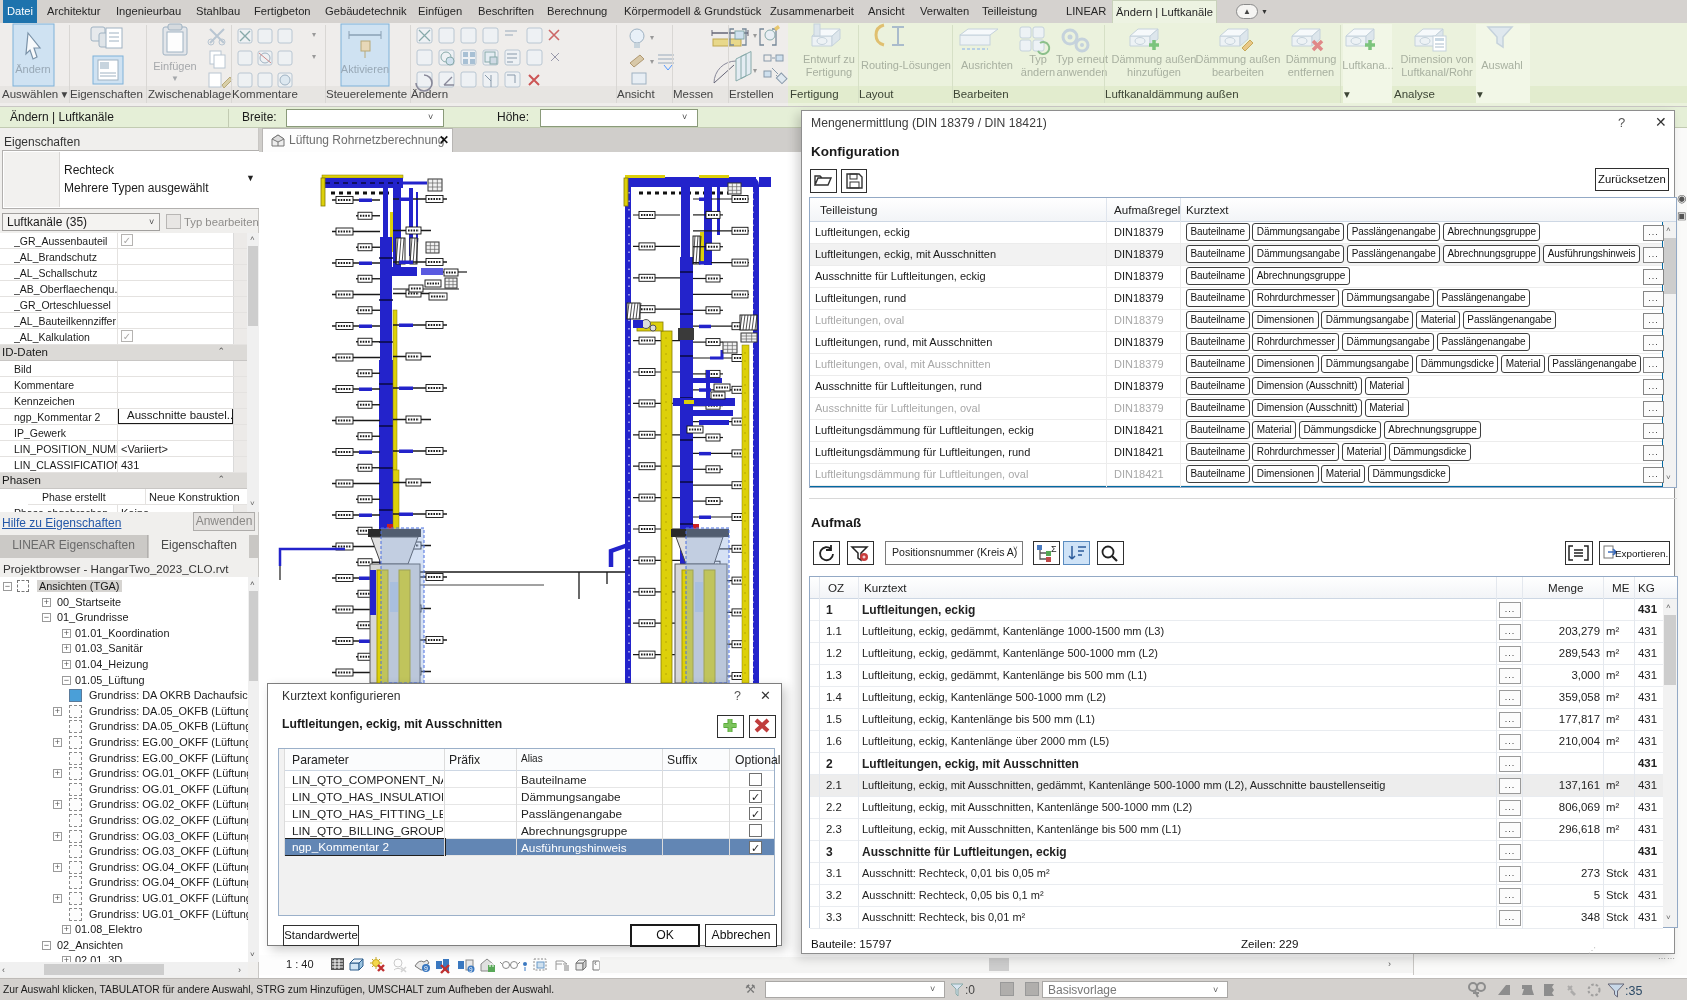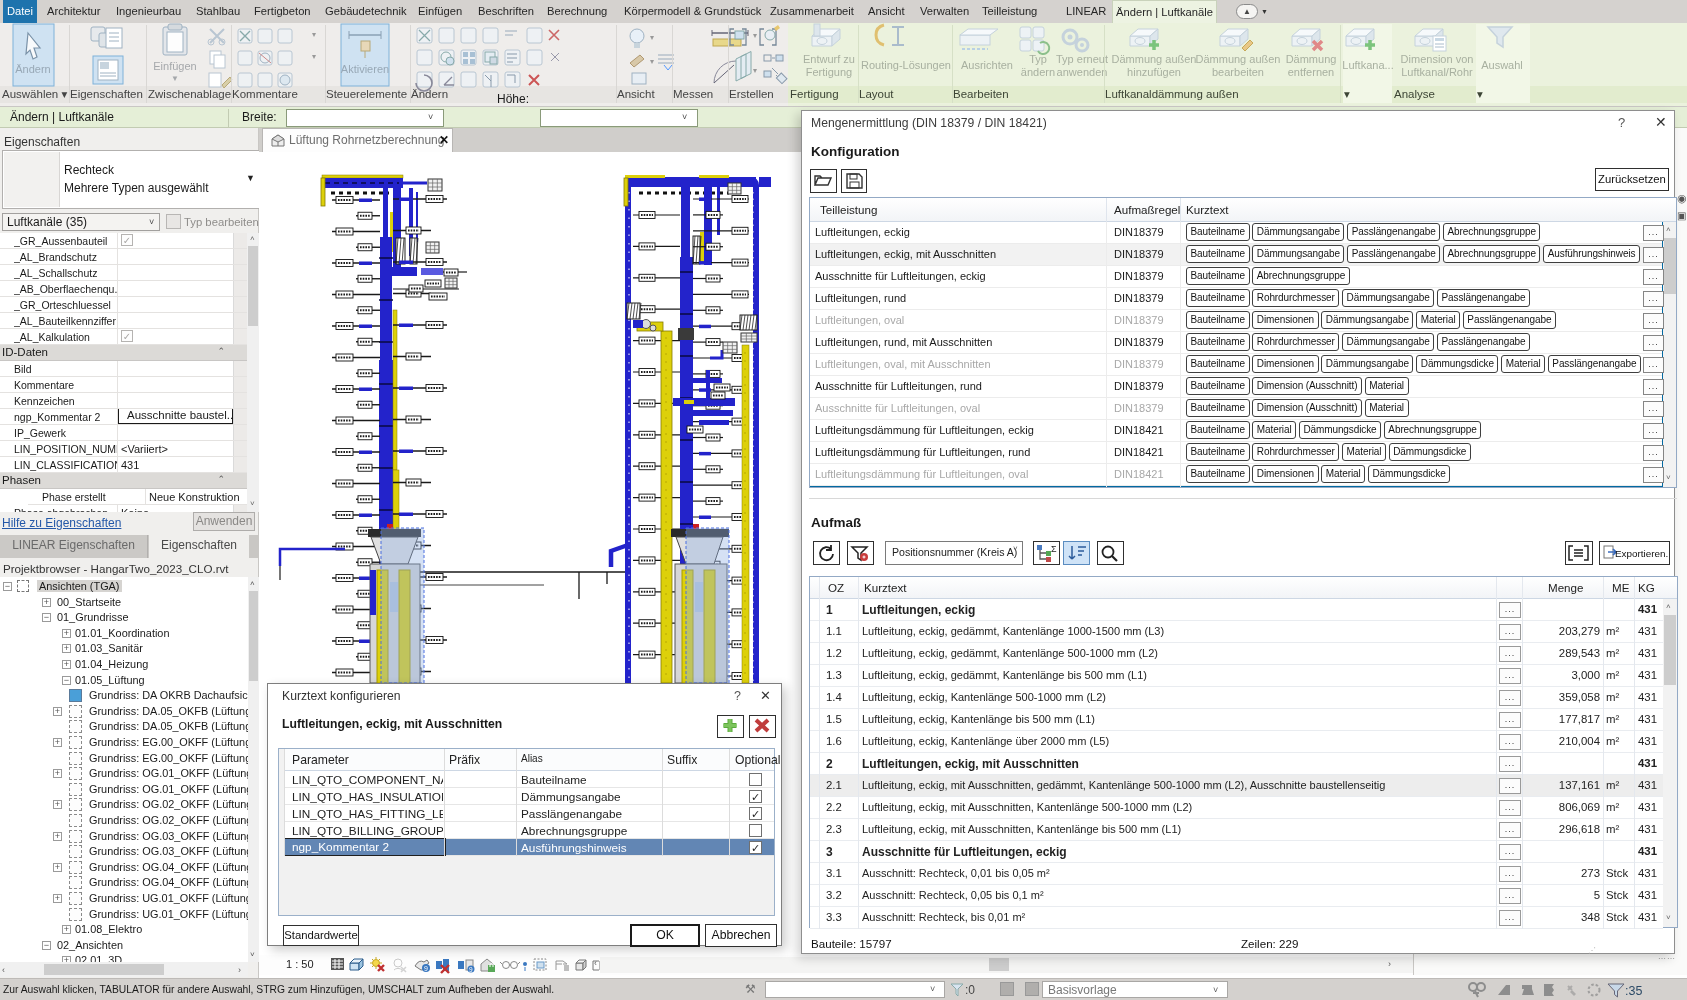--- a/index.html
+++ b/index.html
@@ -294,21 +294,21 @@
 <div class="gsep" style="left:952px;"></div>
 <div class="gsep" style="left:1104px;"></div>
 <div class="gsep" style="left:1340px;"></div>
 
 <div class="abs" style="left:0;top:107px;width:1687px;height:21px;background:#e5efd7;border-bottom:1px solid #c2cbb2;"></div>
 <div class="abs" style="left:10px;top:110px;font-size:12px;color:#1a1a1a;">Ändern | Luftkanäle</div>
 <div class="abs" style="left:228px;top:109px;width:1px;height:18px;background:#c2cbb2;"></div>
 <div class="abs" style="left:242px;top:110px;font-size:12px;color:#1a1a1a;">Breite:</div>
 <div class="abs" style="left:286px;top:109px;width:158px;height:18px;background:#fff;border:1px solid #8a9a7a;"></div>
 <div class="abs" style="left:428px;top:112px;font-size:9px;color:#444;">˅</div>
-<div class="abs" style="left:497px;top:92px;font-size:12px;color:#1a1a1a;">Höhe:</div>
+<div class="abs" style="left:497px;top:110px;font-size:12px;color:#1a1a1a;">Höhe:</div>
 <div class="abs" style="left:540px;top:109px;width:158px;height:18px;background:#fff;border:1px solid #8a9a7a;"></div>
 <div class="abs" style="left:682px;top:112px;font-size:9px;color:#444;">˅</div>
 
 <div class="abs" style="left:0;top:128px;width:259px;height:430px;background:#f0efed;border-right:1px solid #c9c7c4;">
   <div class="abs" style="left:4px;top:7px;font-size:12px;color:#333;">Eigenschaften</div>
 
   <div class="abs" style="left:2px;top:22px;width:296px;height:59px;background:#fff;border:1px solid #b2b0ae;">
     <div class="abs" style="left:1px;top:1px;width:56px;height:55px;background:#f2f1ef;border-right:1px solid #d8d6d4;"></div>
     <div class="abs" style="left:61px;top:12px;font-size:12px;color:#1a1a1a;">Rechteck</div>
     <div class="abs" style="left:61px;top:30px;font-size:12px;color:#1a1a1a;">Mehrere Typen ausgewählt</div>
@@ -1033,21 +1033,21 @@
     </svg></div>
 
 <div class="abs" style="left:1413px;top:128px;width:274px;height:847px;background:#fafaf9;border-left:1px solid #c9c7c4;"></div>
 <div class="abs" style="left:1677px;top:192px;width:10px;height:60px;">
   <span class="abs" style="left:0;top:0;font-size:11px;color:#555;">◉</span>
   <span class="abs" style="left:0;top:18px;font-size:10px;color:#555;">▣</span>
 </div>
 <div class="abs" style="left:1658px;top:956px;width:22px;height:6px;color:#9a9a9a;font-size:8px;letter-spacing:1px;line-height:5px;">⋯⋯</div>
 
 <div class="abs" style="left:259px;top:955px;width:1154px;height:20px;background:#fdfdfd;" id="viewbar">
-  <span class="abs" style="left:27px;top:3px;font-size:11px;color:#222;">1 : 50</span>
+  <span class="abs" style="left:27px;top:3px;font-size:11px;color:#222;">1 : 40</span>
   <svg width="270" height="18" style="position:absolute;left:71px;top:1px;">
     <rect x="1" y="2" width="13" height="12" fill="#555"></rect>
       <path d="M2,5 h11 M2,8 h11 M2,11 h11 M5,3 v10 M9,3 v10" stroke="#fff" stroke-width="1"></path>
     <g transform="translate(19,1)">
         <polygon points="1,6 10,6 10,13 1,13" fill="#cfe4f4" stroke="#2a5c8c"></polygon>
         <polygon points="1,6 5,2 14,2 10,6" fill="#e8f2fa" stroke="#2a5c8c"></polygon>
         <polygon points="10,6 14,2 14,9 10,13" fill="#9cc4e0" stroke="#2a5c8c"></polygon>
       </g>
     <g transform="translate(40,1)">
         <circle cx="6" cy="6" r="3.5" fill="#f4d84a" stroke="#c8a820"></circle>

